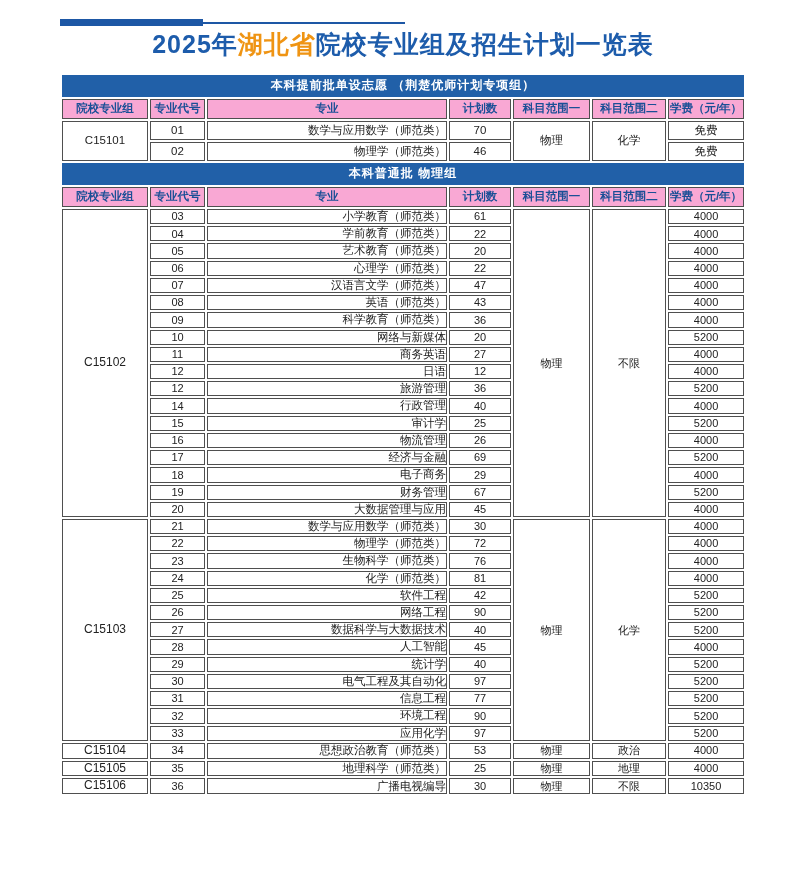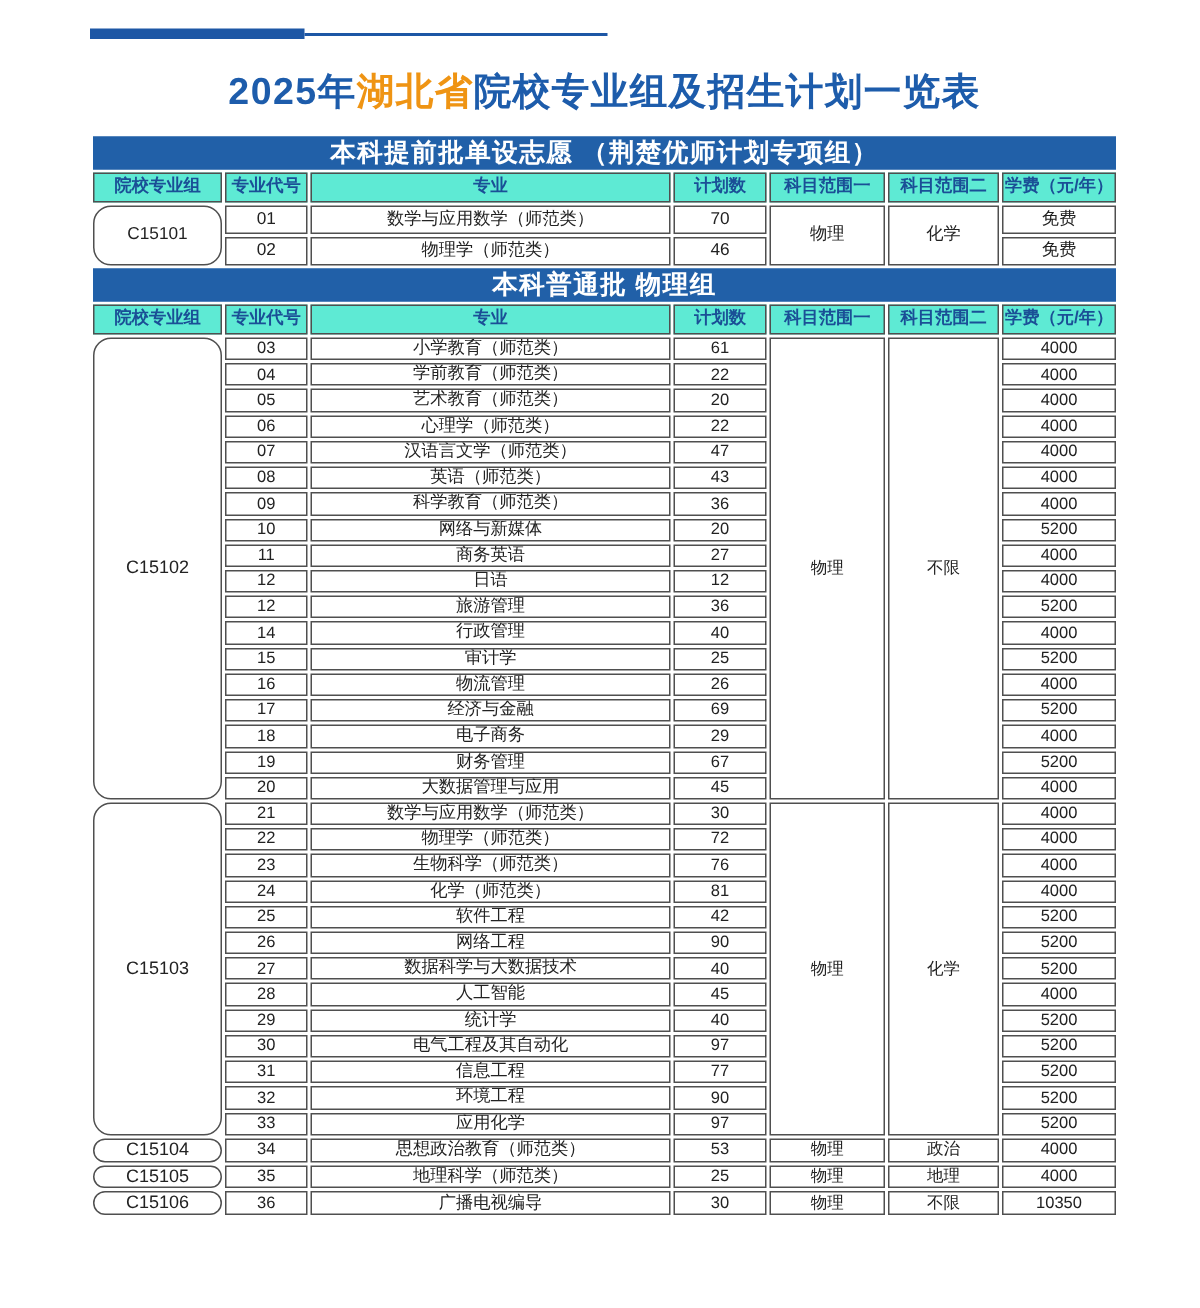--- a/index.html
+++ b/index.html
@@ -9,44 +9,44 @@
   }
   .page{position:relative;width:800px;height:872px;}
   .main-title{
     margin:26px 0 0 60px;
     font-size:42px;font-weight:bold;color:#1d57a5;letter-spacing:2px;line-height:1.1;
   }
   .title-rule{position:relative;margin:19px 0 0 60px;width:345px;height:8px;}
   .rule-thick{position:absolute;left:0;top:0;width:143px;height:7px;background:#1d57a5;}
   .rule-thin{position:absolute;left:143px;top:3px;width:202px;height:2px;background:#1d57a5;}
   .sub-title{
-    width:686px;margin:17px 0 12px 60px;text-align:center;
+    width:686px;margin:1px 0 12px 60px;text-align:center;
     font-size:25px;font-weight:bold;color:#1d5cab;letter-spacing:1px;
   }
   .sub-title .hl{color:#ef9413;}
   table.enroll{
     border-collapse:separate;border-spacing:2px;table-layout:fixed;
     width:686px;margin:0 0 0 60px;
   }
   td{
     border:1px solid #4f4f4f;background:#ffffff;text-align:center;vertical-align:middle;
     color:#222222;font-size:11px;line-height:1.15;padding:0;white-space:nowrap;
     overflow:hidden;
   }
   td.banner{
     background:#2160a8;border:1px solid #2160a8;color:#ffffff;
-    font-weight:bold;font-size:17px;height:20px;letter-spacing:1px;
+    font-weight:bold;font-size:12px;height:20px;letter-spacing:1px;
   }
   td.colhead{
-    background:#5eead4;color:#1a4f96;font-weight:bold;font-size:11.5px;height:18px;
+    background:#f9a8d4;color:#1a4f96;font-weight:bold;font-size:11.5px;height:18px;
   }
   tr.t1 td{height:17px;font-size:11.5px;margin-top:31px;}
   tr.t2 td{height:12px;}
-  td.group{font-size:12px;border-radius:12px;}
-  td.major{font-size:11.5px;}
+  td.group{font-size:12px;}
+  td.major{font-size:11.5px;text-align:right;}
 </style>
 </head>
 <body>
 
 <div class="page">
 
 
   <div class="title-rule">
     <span class="rule-thick"></span>
     <span class="rule-thin"></span>

